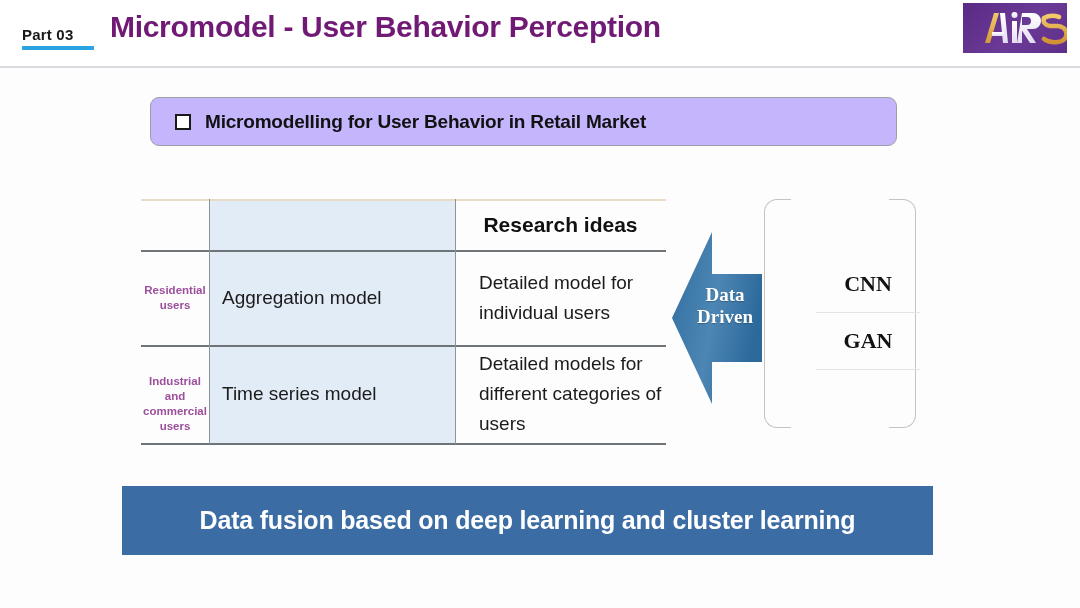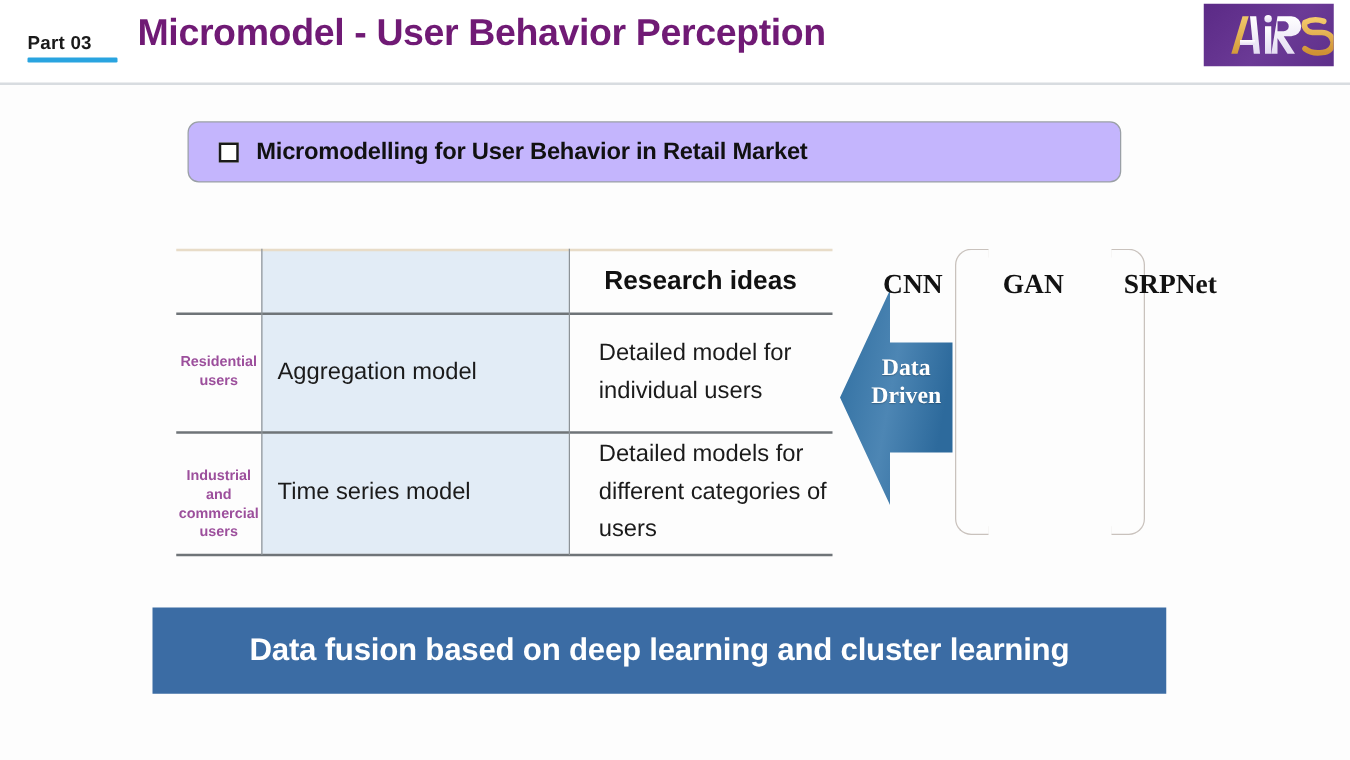--- a/index.html
+++ b/index.html
@@ -95,21 +95,21 @@
     font-weight:bold;font-size:19px;line-height:22px;padding-left:14px;
     box-sizing:border-box;text-shadow:0 1px 1px rgba(0,0,0,.25);
   }
 
   
   .panel{position:absolute;left:764px;top:199px;width:152px;height:227px;}
   .brk{position:absolute;top:0;width:26px;height:227px;border:1.4px solid #c9c2bd;}
   .brk-l{left:0;border-right:none;border-radius:13px 0 0 13px;}
   .brk-r{right:0;border-left:none;border-radius:0 13px 13px 0;}
   .panel-items{position:absolute;left:0;top:0;width:152px;height:227px;
-    display:flex;flex-direction:row;justify-content:center;}
+    display:flex;flex-direction:column;justify-content:center;padding-left:28px;}
   .panel-item{
     font-family:"Liberation Serif", serif;font-weight:bold;
     font-size:22px;color:#121212;text-align:center;padding:15px 0;
   }
   .panel-div{height:1px;background:#e6e4e2;margin:0 24px;}
 
   
   .banner{
     position:absolute;left:122px;top:486px;width:811px;height:69px;
     background:#3b6ca4;display:flex;align-items:center;justify-content:center;
@@ -217,21 +217,20 @@
   </div>
 
   <div class="panel">
     <div class="brk brk-l"></div>
     <div class="brk brk-r"></div>
     <div class="panel-items">
       <div class="panel-item">CNN</div>
       <div class="panel-div"></div>
       <div class="panel-item">GAN</div>
       <div class="panel-div"></div>
-      <div class="panel-item">SRPNet</div>
     </div>
   </div>
 
   <div class="banner">
     <div class="banner-text">Data fusion based on deep learning and cluster learning</div>
   </div>
 
 </div>
 
 </body></html>

